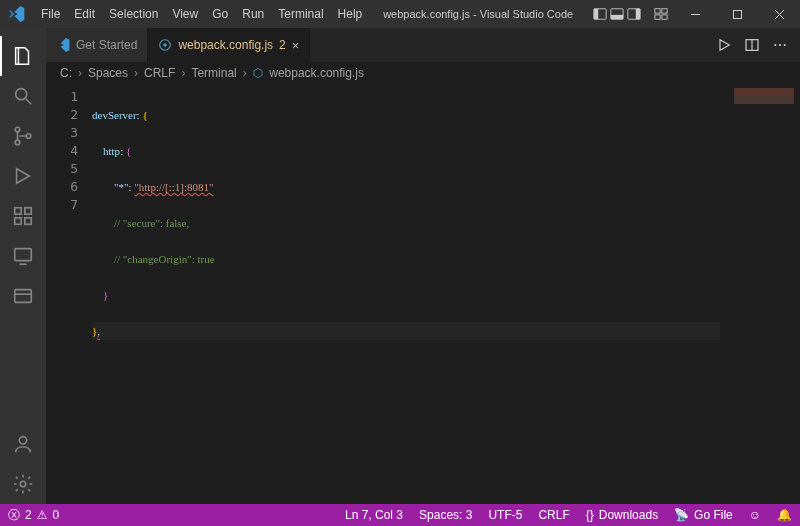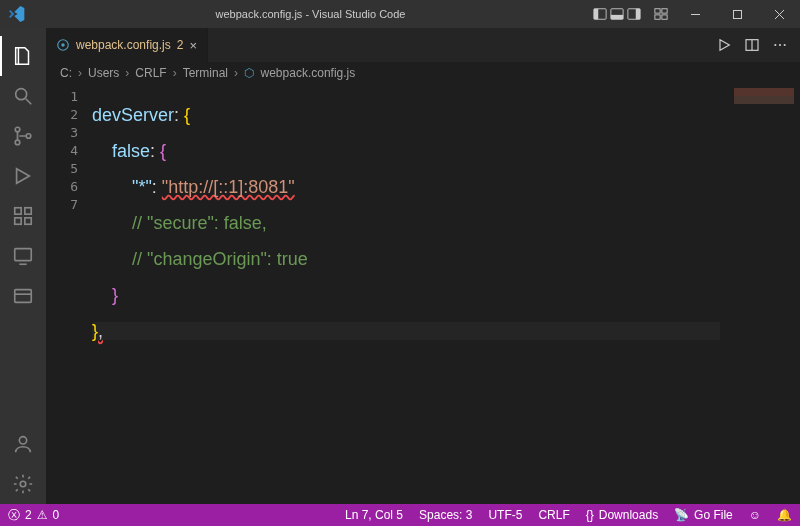--- a/index.html
+++ b/index.html
@@ -50,21 +50,21 @@
   .tab .name{white-space:nowrap;font-style:normal;}
   .tab.mod .name{color:var(--modified);}
   .tab .badge{color:var(--modified);}
   .tab .close{color:#bbb;font-size:13px;}
   .tabbar .grow{flex:1;}
   .tab-actions{display:flex;align-items:center;gap:12px;padding:0 12px;color:#aaa;}
   .breadcrumbs{height:22px;display:flex;align-items:center;gap:6px;padding:0 14px;color:#a0a0a0;font-size:12px;background:var(--bg);}
   .breadcrumbs .sep{color:#808080;}
   .code-wrap{flex:1;display:flex;position:relative;min-height:0;}
   .gutter{width:46px;text-align:right;color:var(--fg-dim);font-family:Consolas,monospace;font-size:13px;line-height:18px;padding:4px 14px 0 0;user-select:none;}
-  .code{flex:1;font-family:Liberation Sans, sans-serif;font-size:18px;line-height:18px;padding:4px 0 0 0;white-space:pre;position:relative;}
+  .code{flex:1;font-family:Liberation Serif, serif;font-size:11px;line-height:18px;padding:4px 0 0 0;white-space:pre;position:relative;}
   .code .ln{height:18px;}
   .code .ln.hl{background:rgba(255,255,255,0.035);}
   .squig{text-decoration:underline wavy #f14c4c;text-decoration-skip-ink:none;}
   .minimap{width:80px;background:var(--bg);position:relative;border-left:1px solid rgba(0,0,0,0);}
   .minimap .mm{position:absolute;top:4px;right:6px;width:60px;height:16px;background:linear-gradient(0deg,#5a4038 0 50%,#6b3d33 50% 100%);opacity:.7;}
   
   .t-prop{color:var(--prop);}
   .t-str{color:var(--string);}
   .t-com{color:var(--comment);}
   .t-y{color:var(--brace);}
@@ -78,20 +78,30 @@
 </style>
 </head>
 <body>
 
 <div class="titlebar">
   <div class="logo">
     <svg width="16" height="16" viewBox="0 0 24 24">
         <path fill="#3b99d8" d="M23 3v18l-6 3-9-9 5-3-5-3 9-9z"></path>
         <path fill="#2a7ac0" d="M2 6l6 6-6 6-2-2 4-4-4-4z"></path>
       </svg>
+  </div>
+  <div class="menu">
+    <span>File</span>
+    <span>Edit</span>
+    <span>Selection</span>
+    <span>View</span>
+    <span>Go</span>
+    <span>Run</span>
+    <span>Terminal</span>
+    <span>Help</span>
   </div>
   <div class="title-center">webpack.config.js - Visual Studio Code</div>
   <div class="title-icons">
     <div class="grp">
       <span class="ico">
           <svg width="14" height="14" viewBox="0 0 16 16">
             <rect x="1" y="2" width="14" height="12" rx="1" fill="none" stroke="#ccc"></rect>
             <rect x="1" y="2" width="5" height="12" fill="#ccc"></rect>
           </svg>
         </span>
@@ -194,20 +204,28 @@
     <div class="abicon">
         <svg width="22" height="22" viewBox="0 0 24 24" fill="none" stroke="currentColor" stroke-width="1.8">
           <circle cx="12" cy="12" r="3"></circle>
           <path d="M12 2v3M12 19v3M4.2 4.2l2.1 2.1M17.7 17.7l2.1 2.1M2 12h3M19 12h3M4.2 19.8l2.1-2.1M17.7 6.3l2.1-2.1"></path>
         </svg>
       </div>
   </div>
 
   <div class="editor">
     <div class="tabbar">
+      <div class="tab">
+        <span class="ico">
+            <svg width="14" height="14" viewBox="0 0 24 24">
+              <path fill="#3b99d8" d="M23 3v18l-6 3-9-9 5-3-5-3 9-9z"></path>
+            </svg>
+          </span>
+        <span class="name">Get Started</span>
+      </div>
       <div class="tab active mod">
         <span class="ico">
             <svg width="14" height="14" viewBox="0 0 24 24">
               <circle cx="12" cy="12" r="9" fill="none" stroke="#519aba" stroke-width="2"></circle>
               <circle cx="12" cy="12" r="3" fill="#519aba"></circle>
             </svg>
           </span>
         <span class="name">webpack.config.js</span>
         <span class="badge">2</span>
         <span class="close">×</span>
@@ -231,21 +249,21 @@
               <circle cx="12" cy="12" r="1.6"></circle>
               <circle cx="19" cy="12" r="1.6"></circle>
             </svg>
           </span>
       </div>
     </div>
 
     <div class="breadcrumbs">
       <span>C:</span>
         <span class="sep">›</span>
-      <span>Users</span>
+      <span>Spaces</span>
         <span class="sep">›</span>
       <span>CRLF</span>
         <span class="sep">›</span>
       <span>Terminal</span>
         <span class="sep">›</span>
       <span class="ico" style="color:#519aba">⬡</span>
       <span>webpack.config.js</span>
     </div>
 
     <div class="code-wrap">
@@ -253,21 +271,21 @@
         <div>1</div>
         <div>2</div>
         <div>3</div>
         <div>4</div>
         <div>5</div>
         <div>6</div>
         <div>7</div>
       </div>
       <div class="code">
 <div class="ln"><span class="t-prop">devServer</span><span class="t-pl">: </span><span class="t-y">{</span></div>
-<div class="ln">    <span class="t-prop">false</span><span class="t-pl">: </span><span class="t-p">{</span></div>
+<div class="ln">    <span class="t-prop">http</span><span class="t-pl">: </span><span class="t-p">{</span></div>
 <div class="ln">        <span class="t-prop">"*"</span><span class="t-pl">: </span><span class="t-str squig">"http://[::1]:8081"</span></div>
 <div class="ln">        <span class="t-com">// "secure": false,</span></div>
 <div class="ln">        <span class="t-com">// "changeOrigin": true</span></div>
 <div class="ln">    <span class="t-p">}</span></div>
 <div class="ln hl"><span class="t-y">}</span><span class="t-pl squig">,</span></div>
       </div>
       <div class="minimap">
         <div class="mm"></div>
       </div>
     </div>
@@ -275,21 +293,21 @@
 </div>
 
 <div class="status">
   <div class="cell">
     <span>ⓧ</span>
       <span>2</span>
     <span>⚠</span>
       <span>0</span>
   </div>
   <div class="grow"></div>
-  <div class="cell">Ln 7, Col 5</div>
+  <div class="cell">Ln 7, Col 3</div>
   <div class="cell">Spaces: 3</div>
   <div class="cell">UTF-5</div>
   <div class="cell">CRLF</div>
   <div class="cell">
       <span>{}</span>
       <span>Downloads</span>
     </div>
   <div class="cell">
       <span>📡</span>
       <span>Go File</span>

